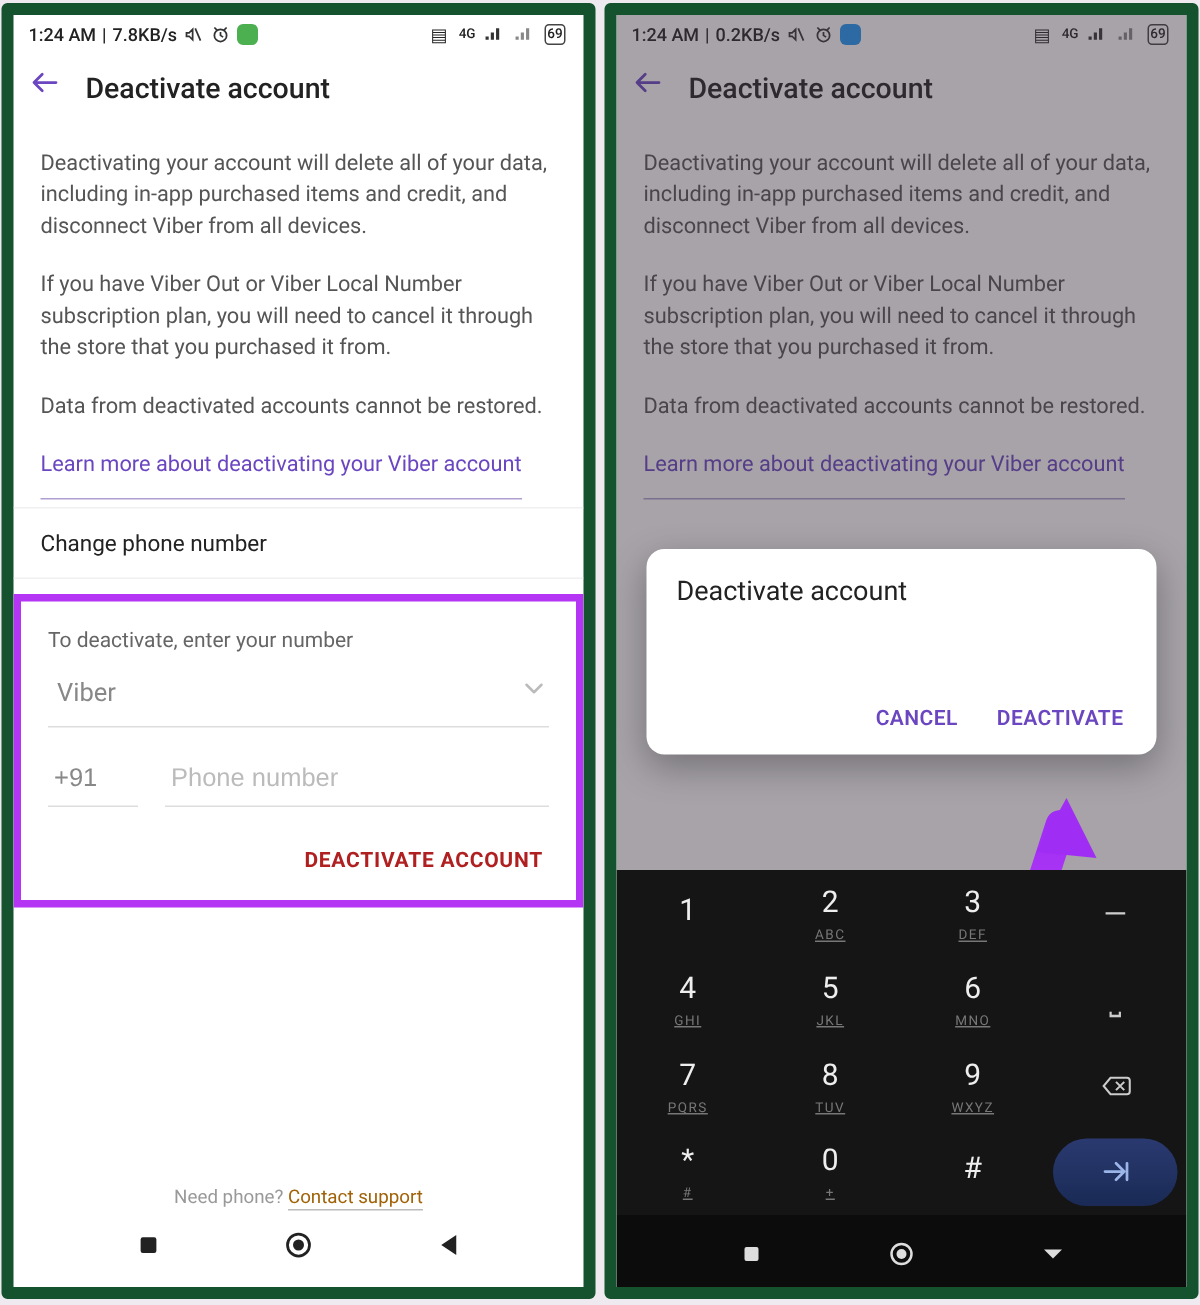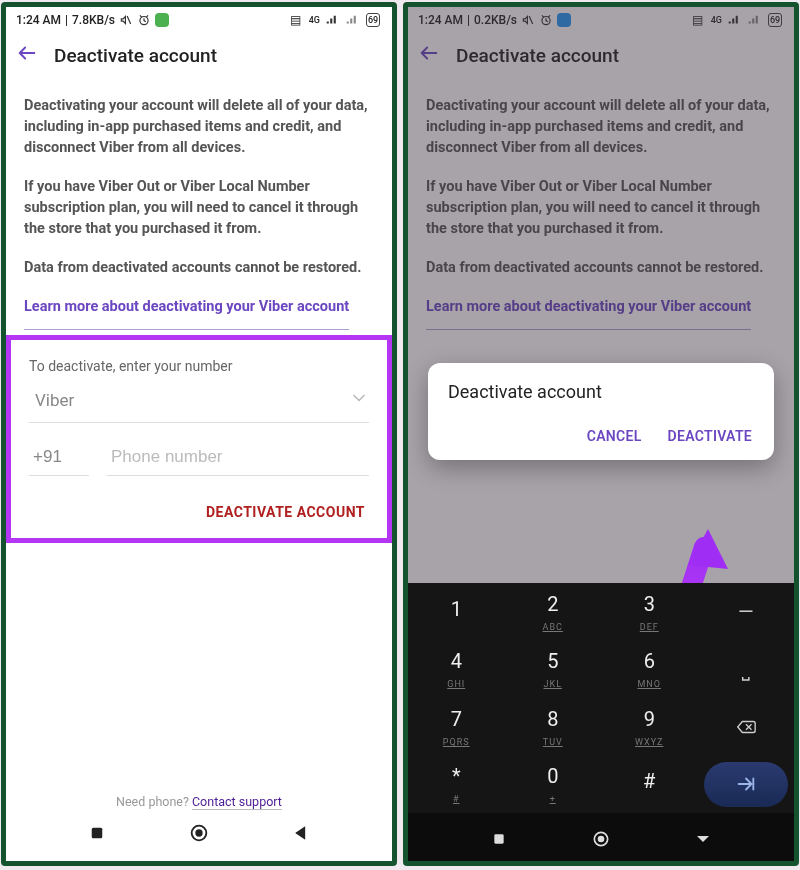--- a/index.html
+++ b/index.html
@@ -14,21 +14,21 @@
   .stage {
     width: 800px;
     height: 866px;
     display: flex;
     gap: 6px;
     background: #eeeaf0;
   }
   .phone {
     width: 396px;
     height: 864px;
-    border: 5px solid #14532d;
+    border: 8px solid #14532d;
     position: relative;
     overflow: hidden;
     background: #ffffff;
     border-radius: 4px;
   }
   .status-bar {
     height: 26px;
     display: flex;
     align-items: center;
     justify-content: space-between;
@@ -56,21 +56,21 @@
   .back-arrow { color: #6b46c1; font-size: 22px; }
   .header-title {
     font-size: 19px; font-weight: 500; color: #222;
   }
   .content {
     padding: 18px 18px 0 18px;
     color: #555;
     font-size: 14.5px;
     line-height: 1.45;
   }
-  .content p { margin: 0 0 18px 0; font-weight: bold; }
+  .content p { margin: 0 0 18px 0; }
   .learn-link {
     color: #6b46c1;
     border-bottom: 1px solid #b0a0d0;
     padding-bottom: 14px;
   }
   .change-phone {
     border-top: 1px solid #f0f0f0;
     border-bottom: 1px solid #f0f0f0;
     padding: 14px 18px;
     font-size: 15px;
@@ -128,21 +128,21 @@
     padding: 10px 4px;
   }
   .footer-help {
     position: absolute;
     bottom: 52px;
     left: 0; right: 0;
     text-align: center;
     font-size: 12.5px;
     color: #999;
   }
-  .footer-help .cs-link { color: #4c1d95; border-bottom: 1px solid #bbb; text-align: center; }
+  .footer-help .cs-link { color: #a16207; border-bottom: 1px solid #bbb; text-align: center; }
   .nav-bar {
     position: absolute;
     bottom: 8px;
     left: 0; right: 0;
     display: flex;
     justify-content: space-evenly;
     align-items: center;
     height: 40px;
   }
   .nav-bar .nav-icon {
@@ -169,21 +169,21 @@
     box-shadow: 0 8px 24px rgba(0,0,0,0.3);
   }
   .dialog-title { font-size: 18px; margin-bottom: 8px; }
   .dialog-body { font-size: 15px; color: #555; line-height: 1.35; }
   .dialog-actions {
     display: flex; justify-content: flex-end; gap: 22px;
     margin-top: 22px;
     font-size: 14px; font-weight: 600; letter-spacing: 0.3px;
     color: #6b46c1;
   }
-  .dialog-actions span { padding: 4px 2px; }
+  .dialog-actions span { padding: 4px 2px; margin-top: 40px; }
 
   
   .keypad {
     position: absolute;
     left:0; right:0; bottom:48px;
     height: 230px;
     background: #151515;
     color: #aaa;
     display: grid;
     grid-template-columns: repeat(4, 1fr);
@@ -270,20 +270,23 @@
       <span class="header-title">Deactivate account</span>
     </div>
 
     <div class="content">
       <p>Deactivating your account will delete all of your data, including in-app purchased items and credit, and disconnect Viber from all devices.</p>
       <p>If you have Viber Out or Viber Local Number subscription plan, you will need to cancel it through the store that you purchased it from.</p>
       <p>Data from deactivated accounts cannot be restored.</p>
       <p><span class="learn-link">Learn more about deactivating your Viber account</span></p>
     </div>
 
+    <div class="change-phone">
+      <span>Change phone number</span>
+    </div>
 
     <div class="highlight-box">
       <div class="deactivate-section">
         <div class="instr">To deactivate, enter your number</div>
         <div class="country-select">
           <span>Viber</span>
           <span style="color:#bbb">
             <svg viewBox="0 0 24 24" width="20" height="20">
                 <path d="M6 9l6 6 6-6" stroke="#bbb" stroke-width="2" fill="none" stroke-linecap="round" stroke-linejoin="round"></path>
               </svg>

